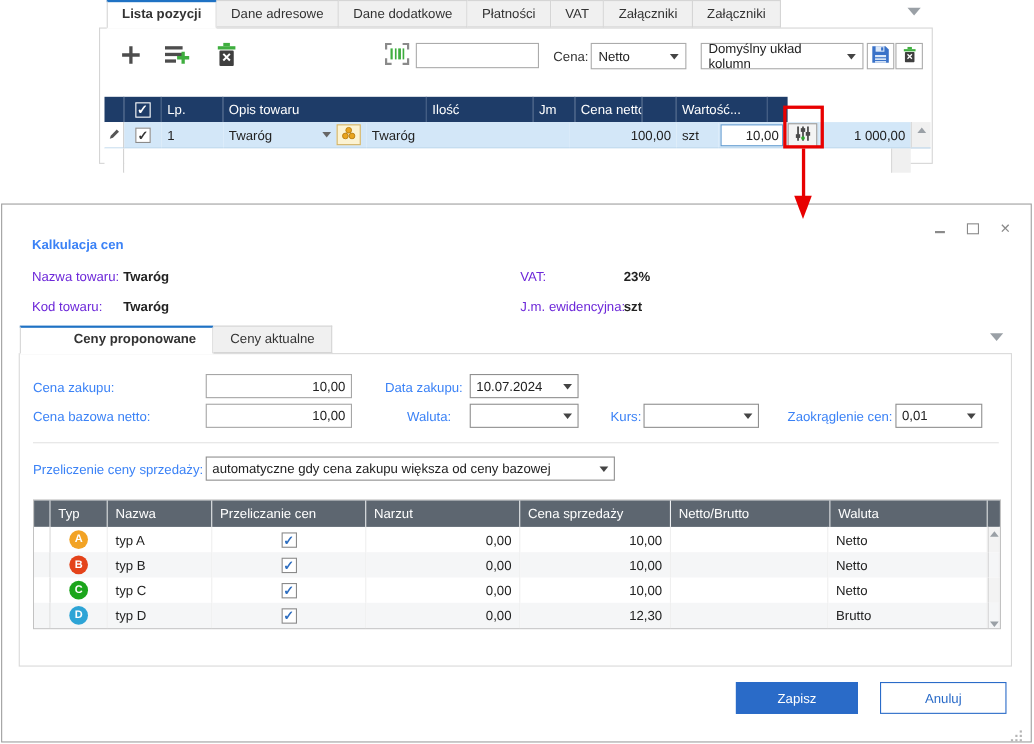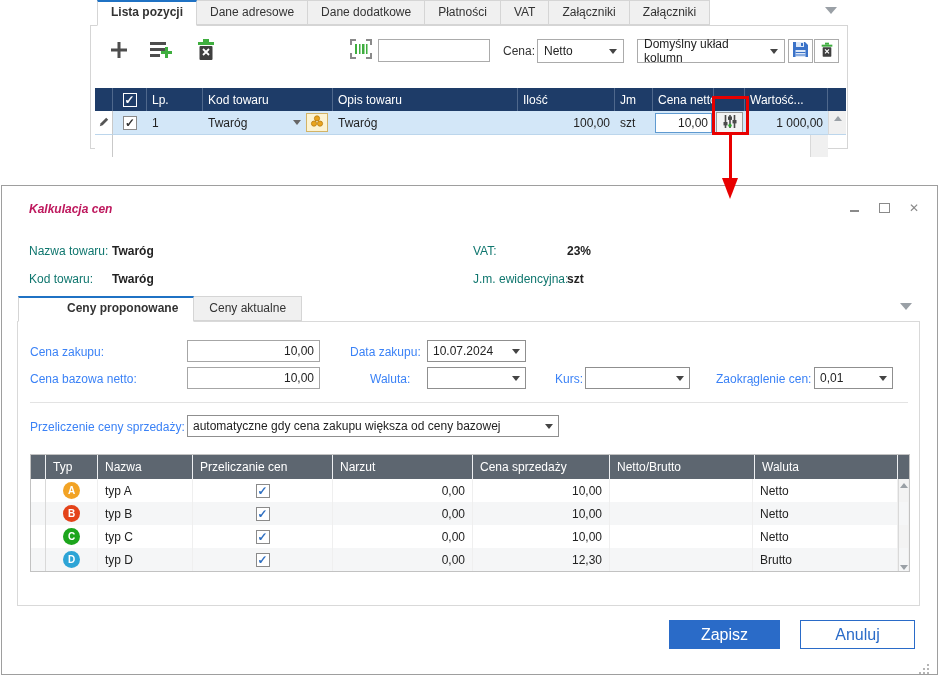--- a/index.html
+++ b/index.html
@@ -78,27 +78,27 @@
     border:3px solid #e80000; z-index:20; }
   .red-line { position:absolute; left:729px; top:135px; width:3px; height:45px;
     background:#e80000; z-index:20; }
   .red-head { position:absolute; left:722px; top:178px; width:0; height:0; z-index:20;
     border-left:8px solid transparent; border-right:8px solid transparent;
     border-top:21px solid #e80000; }
 
   
   .dialog { position:absolute; left:1px; top:185px; width:937px; height:490px;
     border:1px solid #9e9e9e; background:#fff; }
-  .dlg-title { position:absolute; left:27px; top:16px; font-weight:bold; color:#be185d;font-style:italic; }
+  .dlg-title { position:absolute; left:27px; top:29px; font-weight:bold; color:#3b82f6; }
   .win-ctrl { position:absolute; top:16px; display:flex; gap:16px; right:16px; color:#8a8a8a; }
   .wc { width:14px; height:12px; display:flex; align-items:center; justify-content:center; font-size:12px; }
   .wc-min::after { content:""; width:9px; height:2px; background:#8a8a8a; margin-top:6px; }
   .wc-max::after { content:""; width:9px; height:8px; border:1px solid #8a8a8a; }
 
-  .info-label { position:absolute; color:#0f766e; }
+  .info-label { position:absolute; color:#6d28d9; }
   .info-value { position:absolute; font-weight:bold; color:#222; }
 
   .dlg-tabs { position:absolute; left:16px; top:110px; display:flex; z-index:3; }
   .dlg-tab { padding:0 15px; height:25px; line-height:23px; background:#f0f0f0;
     border:1px solid #d5d5d5; border-left:none; color:#333; }
   .dlg-tab:first-child { border-left:1px solid #d5d5d5;padding-left:48px; }
   .dlg-tab.active { background:#fff; font-weight:bold; border-top:2px solid #1f72c4;
     border-bottom:1px solid #fff; height:26px; line-height:21px; }
   .dlg-chevron { position:absolute; left:898px; top:117px; width:0; height:0;
     border-left:6px solid transparent; border-right:6px solid transparent;
@@ -128,21 +128,21 @@
   .dc3{width:140px; justify-content:center} .dc4{width:140px; justify-content:flex-end}
   .dc5{width:137px; justify-content:flex-end} .dc6{width:143px} .dc7{width:145px}
   .dc8{width:11px; padding:0; justify-content:center}
   .d-head .dc1,.d-head .dc4,.d-head .dc5,.d-head .dc3 { justify-content:flex-start; }
   .d-body .dc0 { background:#fff; border-right:1px solid #d9d9d9; }
   .d-body .dc8 { background:#f3f3f3; border-left:1px solid #d9d9d9; flex-direction:column; justify-content:flex-start; padding-top:4px; }
   .badge { width:17px; height:17px; border-radius:50%; color:#fff; font-weight:bold;
     font-size:10px; display:flex; align-items:center; justify-content:center; }
 
   .btn { position:absolute; height:29px; display:flex; align-items:center;
-    justify-content:center; cursor:pointer; font-size:16px; }
+    justify-content:center; cursor:pointer; font-size:12px; }
   .btn-primary { left:667px; top:434px; width:111px; background:#2a6bc8;
     color:#fff; border:1px solid #2a6bc8; }
   .btn-secondary { left:798px; top:434px; width:115px; background:#fff;
     color:#2a6bc8; border:1px solid #2a6bc8; }
   .grip { position:absolute; right:8px; bottom:8px; width:2px; height:2px; background:#b5b5b5;
     box-shadow:-8px 8px #b5b5b5,-4px 8px #b5b5b5,0 8px #b5b5b5,-4px 4px #b5b5b5,0 4px #b5b5b5,0 0 #b5b5b5; }
 </style>
 </head>
 <body>
 
@@ -233,21 +233,20 @@
       </div>
     </div>
 
     <div class="tp-grid">
       <div class="g-row g-head">
         <div class="g-cell c0"></div>
         <div class="g-cell c1">
             <span class="cbx cbx-head checked"></span>
           </div>
         <div class="g-cell c2">Lp.</div>
-        <div class="g-cell c3">Kod towaru</div>
         <div class="g-cell c4">Opis towaru</div>
         <div class="g-cell c5" style="justify-content:flex-start">Ilość</div>
         <div class="g-cell c6">Jm</div>
         <div class="g-cell c7">Cena netto</div>
         <div class="g-cell c8"></div>
         <div class="g-cell c9" style="justify-content:flex-start">Wartość...</div>
         <div class="g-cell c10" style="background:#1e3c68;border-right:none"></div>
       </div>
       <div class="g-row g-data">
         <div class="g-cell c0">

